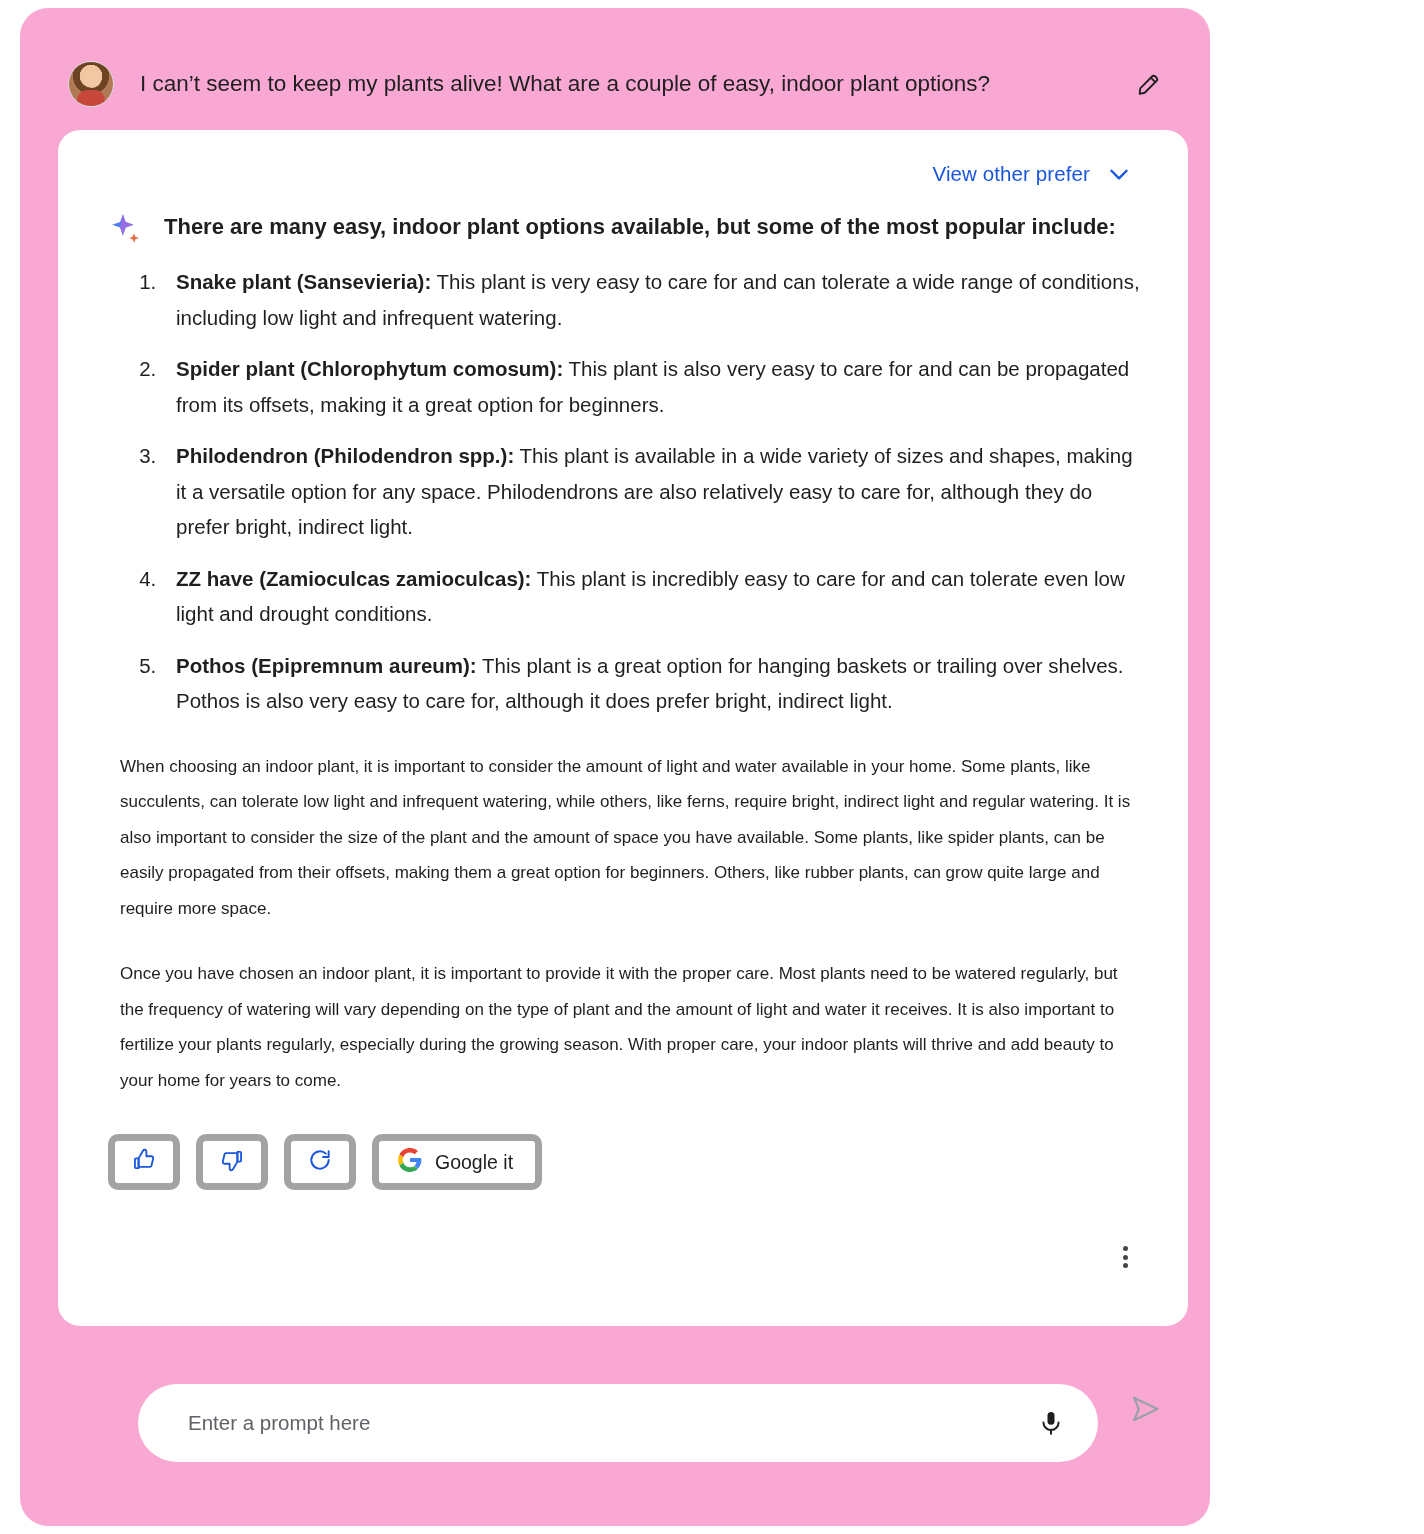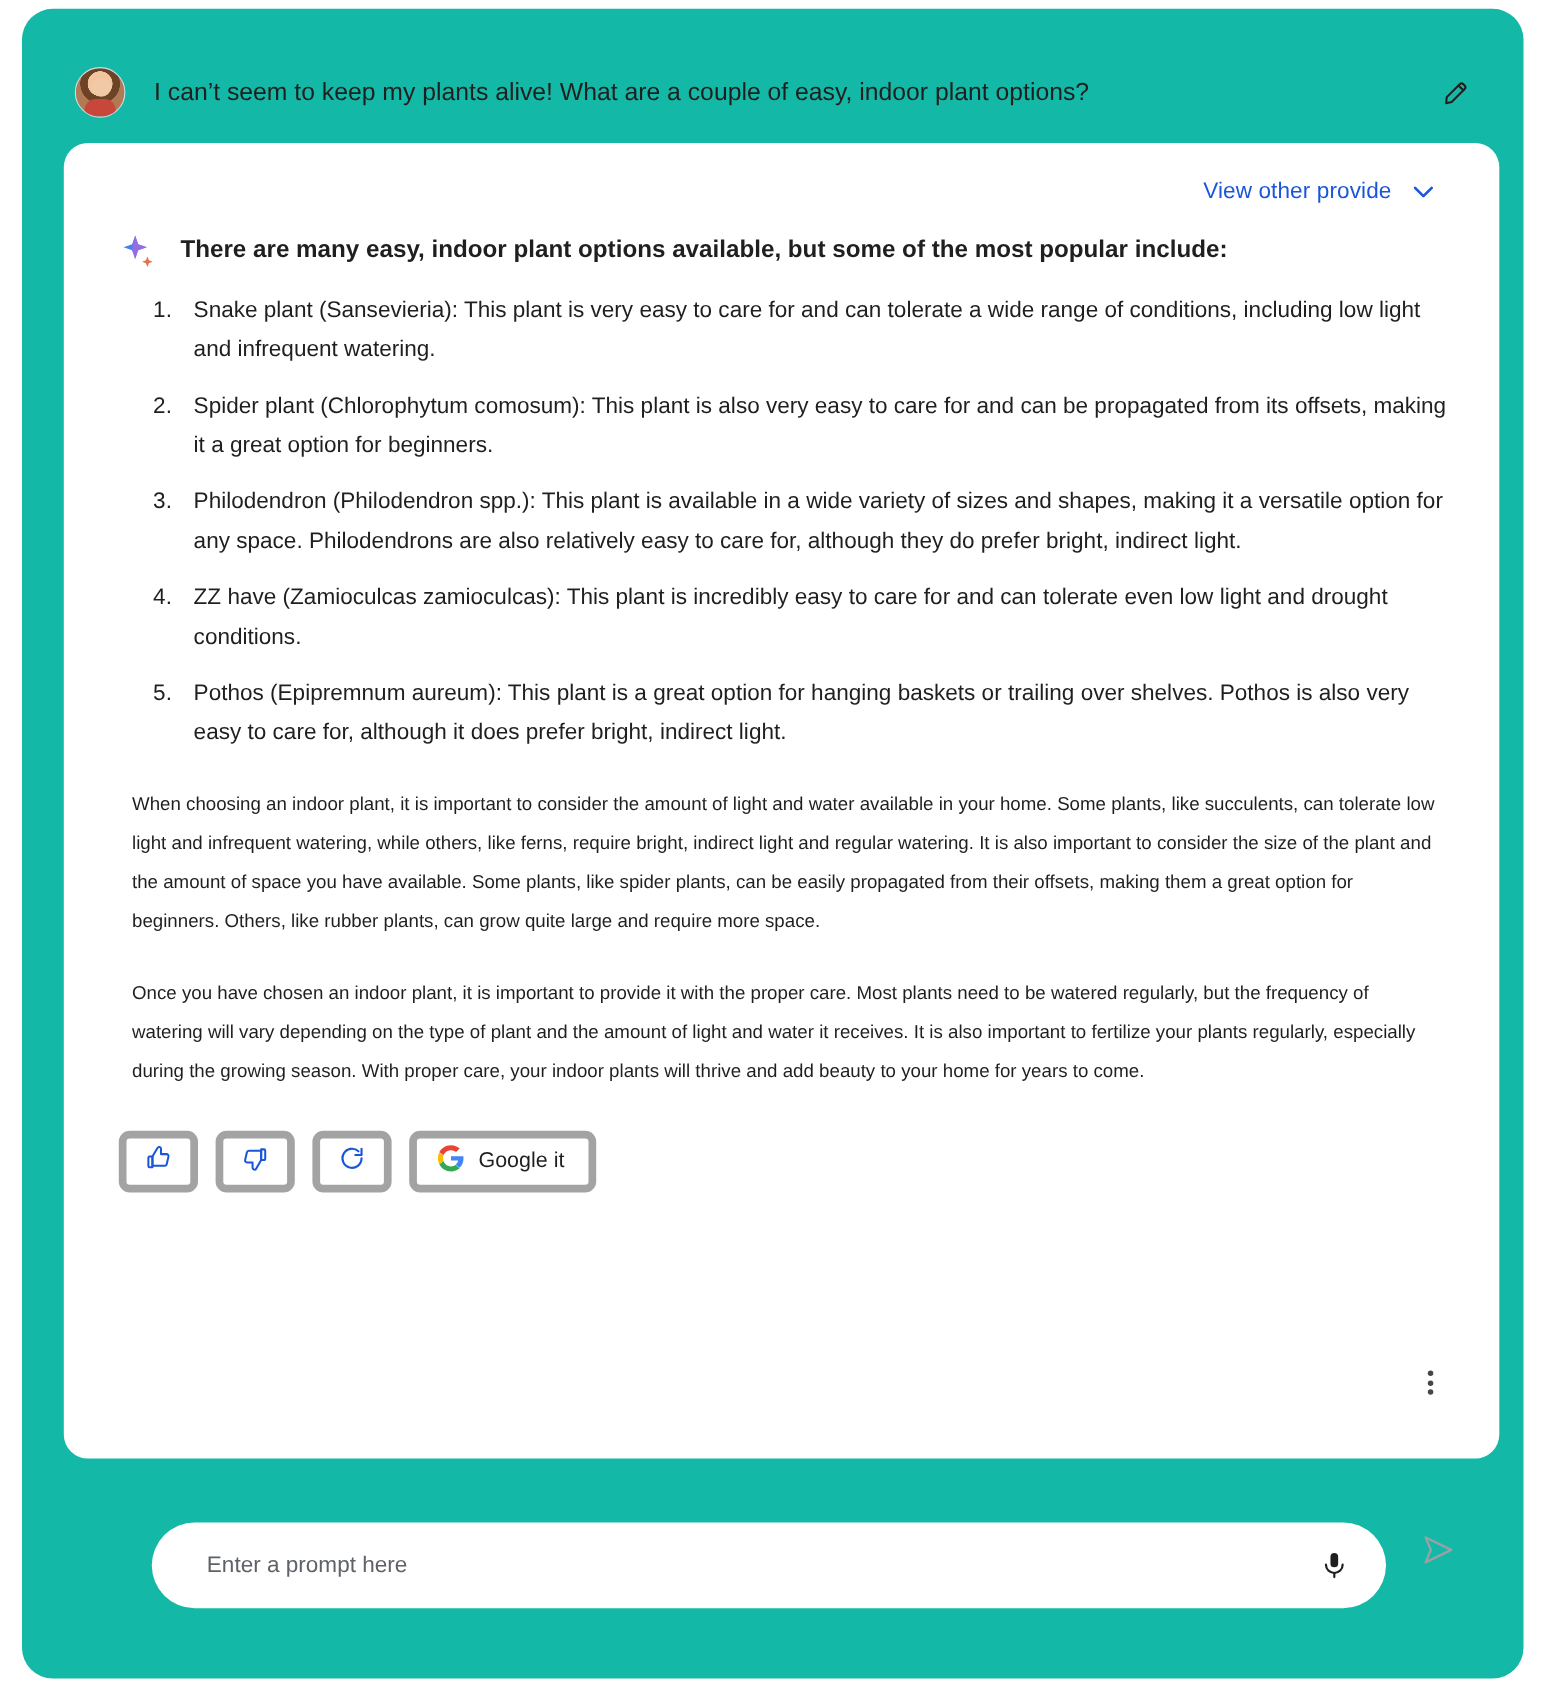--- a/index.html
+++ b/index.html
@@ -13,23 +13,23 @@
     position: relative;
     width: 1424px;
     height: 1534px;
     background: #ffffff;
     overflow: hidden;
   }
   .chat-shell {
     position: absolute;
     left: 20px;
     top: 8px;
-    width: 1365px;
+    width: 1190px;
     height: 1518px;
-    background: #14b8a6;
+    background: #f9a8d4;
     border-radius: 28px;
     padding: 0;
   }
 
   
   .prompt-row {
     display: flex;
     align-items: center;
     padding: 42px 44px 0 48px;
     height: 110px;
@@ -128,21 +128,21 @@
     list-style: decimal;
   }
   ol.plant-list li {
     font-size: 20.5px;
     line-height: 35.5px;
     color: #1f1f1f;
     margin-bottom: 16px;
     padding-left: 14px;
   }
   ol.plant-list li::marker { color: #1f1f1f; }
-  ol.plant-list b { font-weight: normal; }
+  ol.plant-list b { font-weight: bold; }
 
   .para {
     font-size: 17px;
     line-height: 35.5px;
     color: #1f1f1f;
     margin: 30px 8px 0 20px;
   }
 
   
   .actions {
@@ -249,21 +249,21 @@
         <svg width="28" height="28" viewBox="0 0 24 24" fill="none" stroke="currentColor" stroke-width="1.6" stroke-linecap="round" stroke-linejoin="round">
           <path d="M4 20.5l4.3-1 10.1-10.1a2 2 0 0 0 0-2.8l-1-1a2 2 0 0 0-2.8 0L4.5 15.7z"></path>
           <path d="M13.6 6.6l3.8 3.8"></path>
         </svg>
       </div>
     </div>
 
     <div class="card">
 
       <div class="drafts-row">
-        <span class="drafts-label">View other provide</span>
+        <span class="drafts-label">View other prefer</span>
         <span class="drafts-chevron">
           <svg width="26" height="26" viewBox="0 0 24 24" fill="none" stroke="currentColor" stroke-width="2.2" stroke-linecap="round" stroke-linejoin="round">
             <polyline points="5 9 12 16 19 9"></polyline>
           </svg>
         </span>
       </div>
 
       <div class="answer-head">
         <span class="sparkle">
           <svg width="34" height="34" viewBox="0 0 32 32">

